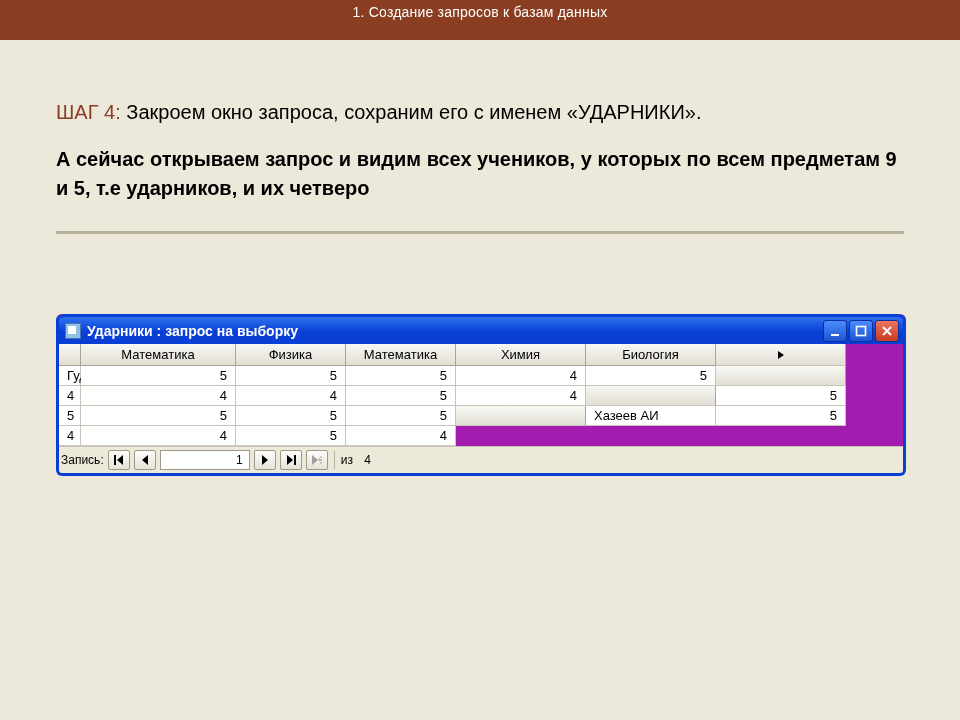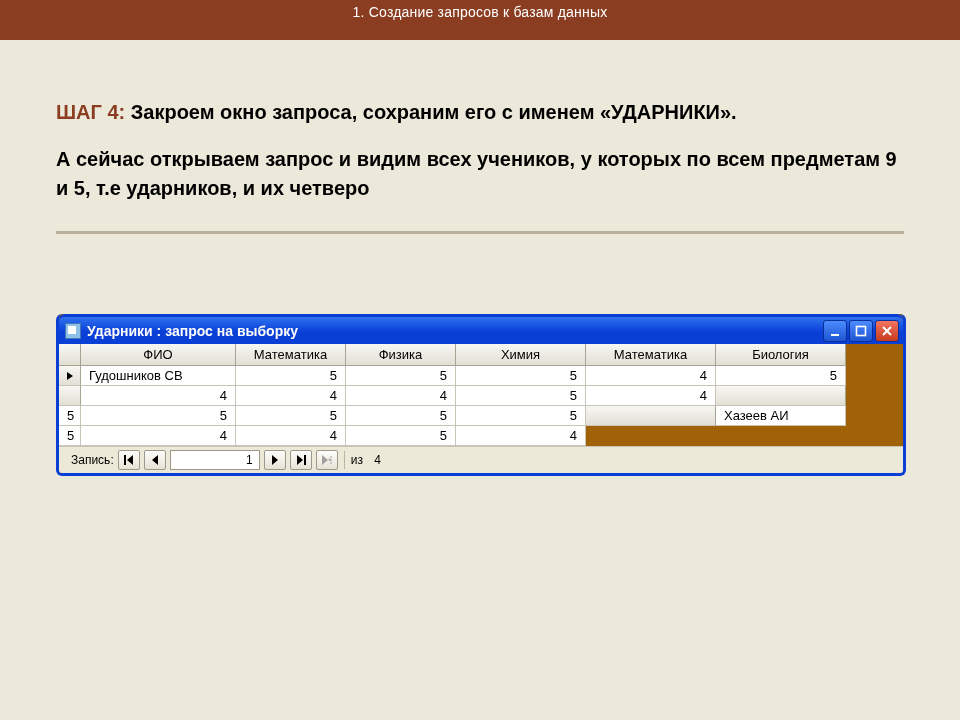--- a/index.html
+++ b/index.html
@@ -19,21 +19,21 @@
     font-size:14px;
     text-align:center;
     line-height:24px;
     letter-spacing:0.2px;
   }
   .content {
     padding: 58px 56px 0 56px;
   }
   .step-line {
     font-size:20px;
-    font-weight:bold;
+    font-weight:normal;
     color:#000;
     line-height:1.45;
   }
   .step-label { color:#8a3d21; }
   .para {
     margin-top:18px;
     font-size:20px;
     font-weight:bold;
     line-height:1.45;
   }
@@ -46,21 +46,21 @@
   .win-wrap {
     margin-top:80px;
     margin-left:0px;
     width:850px;
   }
   .win-frame {
     border:3px solid #0a3fd6;
     border-top:none;
     border-radius:6px;
     overflow:hidden;
-    background:#a16207;
+    background:#a21caf;
   }
   .title-bar {
     height:30px;
     background: linear-gradient(to bottom,#2f73f0 0%, #0a3fd6 55%, #0a3fd6 100%);
     display:flex;
     align-items:center;
     padding:0 4px 0 6px;
     border-radius:6px 6px 0 0;
     border-top:3px solid #0a3fd6;
   }
@@ -133,21 +133,21 @@
   }
   .dcell.num { text-align:right; }
   .dcell.name { text-align:left; }
   
   .nav-bar {
     background:#ece9d8;
     border-top:1px solid #c8c5b8;
     display:flex;
     align-items:center;
     gap:4px;
-    padding:3px 12px;
+    padding:3px 2px;
     font-family: Tahoma, Arial, sans-serif;
     font-size:12px;
   }
   .nav-btn {
     width:22px; height:20px;
     background:linear-gradient(to bottom,#fdfdfb,#e6e3d6);
     border:1px solid #9c988a;
     border-radius:2px;
     display:flex; align-items:center; justify-content:center;
     font-size:10px;
@@ -201,25 +201,24 @@
           <div class="win-btn close">
             <svg width="12" height="12">
                 <path d="M2 2 L10 10 M10 2 L2 10" stroke="#fff" stroke-width="2"></path>
               </svg>
           </div>
         </div>
       </div>
 
       <div class="grid" id="grid">
           <div class="hcell"></div>
-          <div class="hcell">ФИО</div>
           <div class="hcell">Математика</div>
           <div class="hcell">Физика</div>
+          <div class="hcell">Математика</div>
           <div class="hcell">Химия</div>
-          <div class="hcell">Математика</div>
           <div class="hcell">Биология</div>
           <div class="row-head">
             <svg width="8" height="10">
               <polygon points="1,1 1,9 7,5" fill="#000"></polygon>
             </svg>
           </div>
           <div class="dcell name">Гудошников СВ</div>
           <div class="dcell num">5</div>
           <div class="dcell num">5</div>
           <div class="dcell num">5</div>

